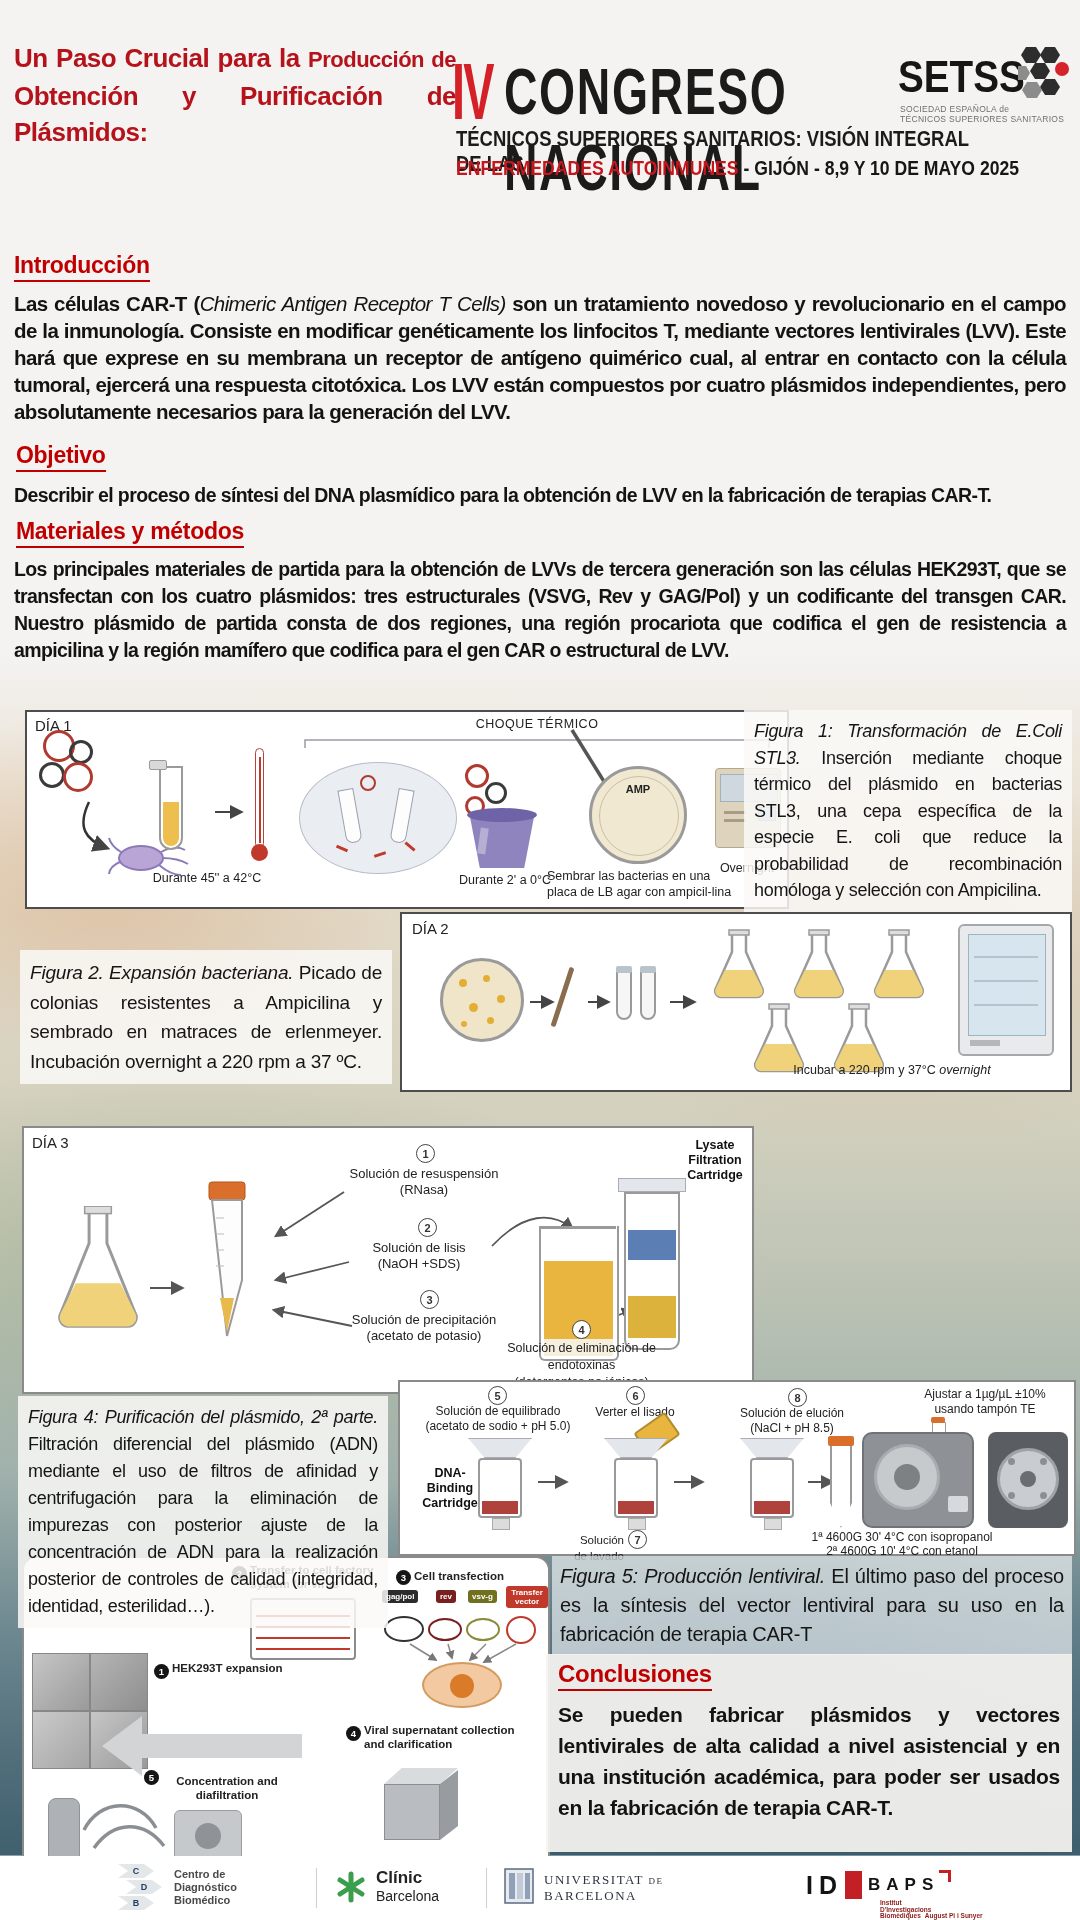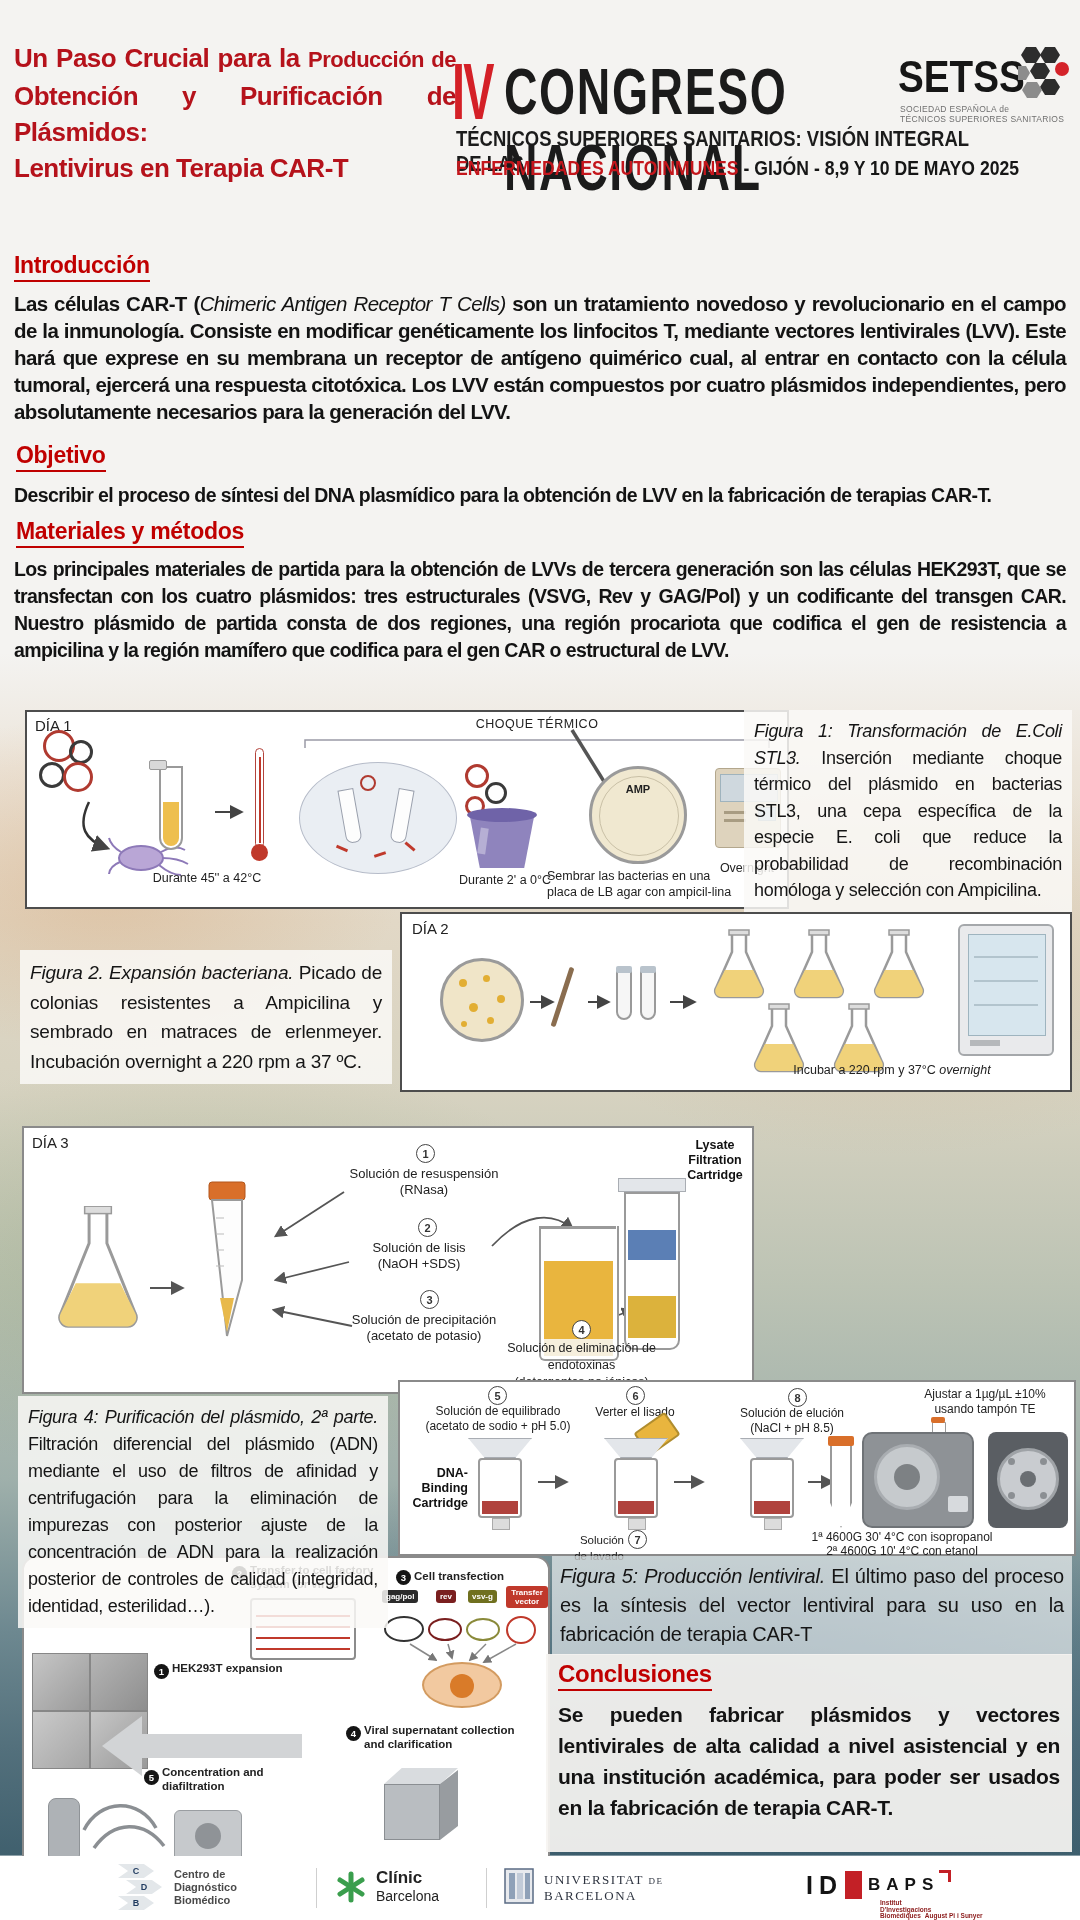--- a/index.html
+++ b/index.html
@@ -39,21 +39,20 @@
   .ftr-sm{font-size:11px;line-height:13px;color:#4a4a4a}
 </style>
 </head>
 <body>
 
 <div class="poster">
 
   <div class="abs" style="left:14px;top:40px;width:442px">
     <div class="ttl"><span>Un Paso Crucial para la</span> <span class="t2b">Producción de</span></div>
     <div class="ttl">Obtención y Purificación de Plásmidos:</div>
-    <div class="ttl ttl3">Lentivirus en Terapia CAR-T</div>
   </div>
 
   <div class="abs" style="left:452px;top:44px;width:620px;height:168px">
     <div class="abs" style="left:0;top:2px">
       <span style="display:inline-block;font-size:78px;font-weight:700;color:#d42027;transform:scale(0.60,1.02);transform-origin:left top;letter-spacing:-3px">IV</span>
     </div>
     <div class="abs" style="left:52px;top:10px">
       <span style="display:inline-block;font-size:58px;font-weight:700;color:#1b1b1b;transform:scale(0.80,1.12);transform-origin:left top;letter-spacing:2px">CONGRESO NACIONAL</span>
     </div>
     <div class="abs" style="left:446px;top:8px">
@@ -333,21 +332,21 @@
       <div>Solución de elución</div>
         <div>(NaCl + pH 8.5)</div>
     </div>
     <div class="abs dlabel" style="left:500px;top:5px;width:170px;font-size:12px;line-height:15px">
       <div>Ajustar a 1µg/µL ±10%</div>
         <div>usando tampón TE</div>
     </div>
     <div class="abs" style="left:532px;top:40px;width:14px;height:30px;border:1.5px solid #9a9a9a;border-radius:0 0 7px 7px;background:#fff;box-sizing:border-box">
       <div class="abs" style="left:-2px;top:-6px;width:14px;height:6px;background:#d96f2a;border-radius:2px"></div>
     </div>
-    <div class="abs bold-lab" style="left:8px;top:84px;width:60px;text-align:right">
+    <div class="abs bold-lab" style="left:20px;top:84px;width:60px;text-align:center">
       <div>DNA-</div>
       <div>Binding</div>
       <div>Cartridge</div>
     </div>
     <div class="abs" style="left:68px;top:56px;width:64px;height:92px">
       <div class="abs" style="left:0;top:0;width:64px;height:20px;background:#e3e6ea;border:1.5px solid #a9adb3;clip-path:polygon(0 0,100% 0,74% 100%,26% 100%);box-sizing:border-box"></div>
       <div class="abs" style="left:10px;top:20px;width:44px;height:60px;background:#fff;border:2px solid #9a9a9a;border-radius:4px;box-sizing:border-box">
           <div class="abs" style="left:2px;bottom:2px;width:36px;height:13px;background:#b0423d"></div>
         </div>
       <div class="abs" style="left:24px;top:80px;width:16px;height:10px;background:#dcdcdc;border:1px solid #aaa"></div>
@@ -433,21 +432,21 @@
       <div class="abs" style="left:26px;top:10px;width:24px;height:24px;border-radius:50%;background:#d97b29"></div>
     </div>
     <div class="fnum" style="left:322px;top:168px">4</div>
     <div class="abs smtxt" style="left:340px;top:166px;width:160px;text-align:left;font-weight:700">Viral supernatant collection and clarification</div>
     <div class="abs" style="left:360px;top:210px;width:76px;height:80px">
       <div class="abs" style="left:0;top:16px;width:56px;height:56px;background:#b9bdc1;border:1.5px solid #8a8e92;box-sizing:border-box"></div>
       <div class="abs" style="left:0;top:0;width:74px;height:16px;background:#d9dcdf;clip-path:polygon(0 100%,24% 0,100% 0,76% 100%)"></div>
       <div class="abs" style="left:56px;top:2px;width:18px;height:70px;background:#989ca0;clip-path:polygon(0 20%,100% 0,100% 80%,0 100%)"></div>
     </div>
     <div class="fnum" style="left:120px;top:212px">5</div>
-    <div class="abs smtxt" style="left:138px;top:208px;width:130px;text-align:left;font-weight:700">Concentration and diafiltration</div>
+    <div class="abs smtxt" style="left:138px;top:217px;width:130px;text-align:center;font-weight:700">Concentration and diafiltration</div>
     <div class="abs" style="left:78px;top:158px;width:0;height:0;border-top:30px solid transparent;border-bottom:30px solid transparent;border-right:40px solid #d2d4d6"></div>
     <div class="abs" style="left:118px;top:176px;width:160px;height:24px;background:#d2d4d6"></div>
     <div class="abs" style="left:24px;top:240px;width:32px;height:60px;background:#aeb2b6;border-radius:8px 8px 3px 3px;border:1.5px solid #8f9397;box-sizing:border-box"></div>
     <div class="abs" style="left:150px;top:252px;width:68px;height:52px;background:#c6c9cc;border:1.5px solid #9a9ea2;border-radius:6px;box-sizing:border-box">
       <div class="abs" style="left:20px;top:12px;width:26px;height:26px;border-radius:50%;background:#8f9397"></div>
     </div>
   </div>
 
   <div class="abs cap" style="left:552px;top:1556px;width:520px;font-size:20px;line-height:29px;letter-spacing:-0.2px;background:rgba(255,255,255,0.6);padding:6px 8px;box-sizing:border-box;z-index:4">
     <span class="figtitle">Figura 5: Producción lentiviral.</span><span> El último paso del proceso es la síntesis del vector lentiviral para su uso en la fabricación de terapia CAR-T</span>

